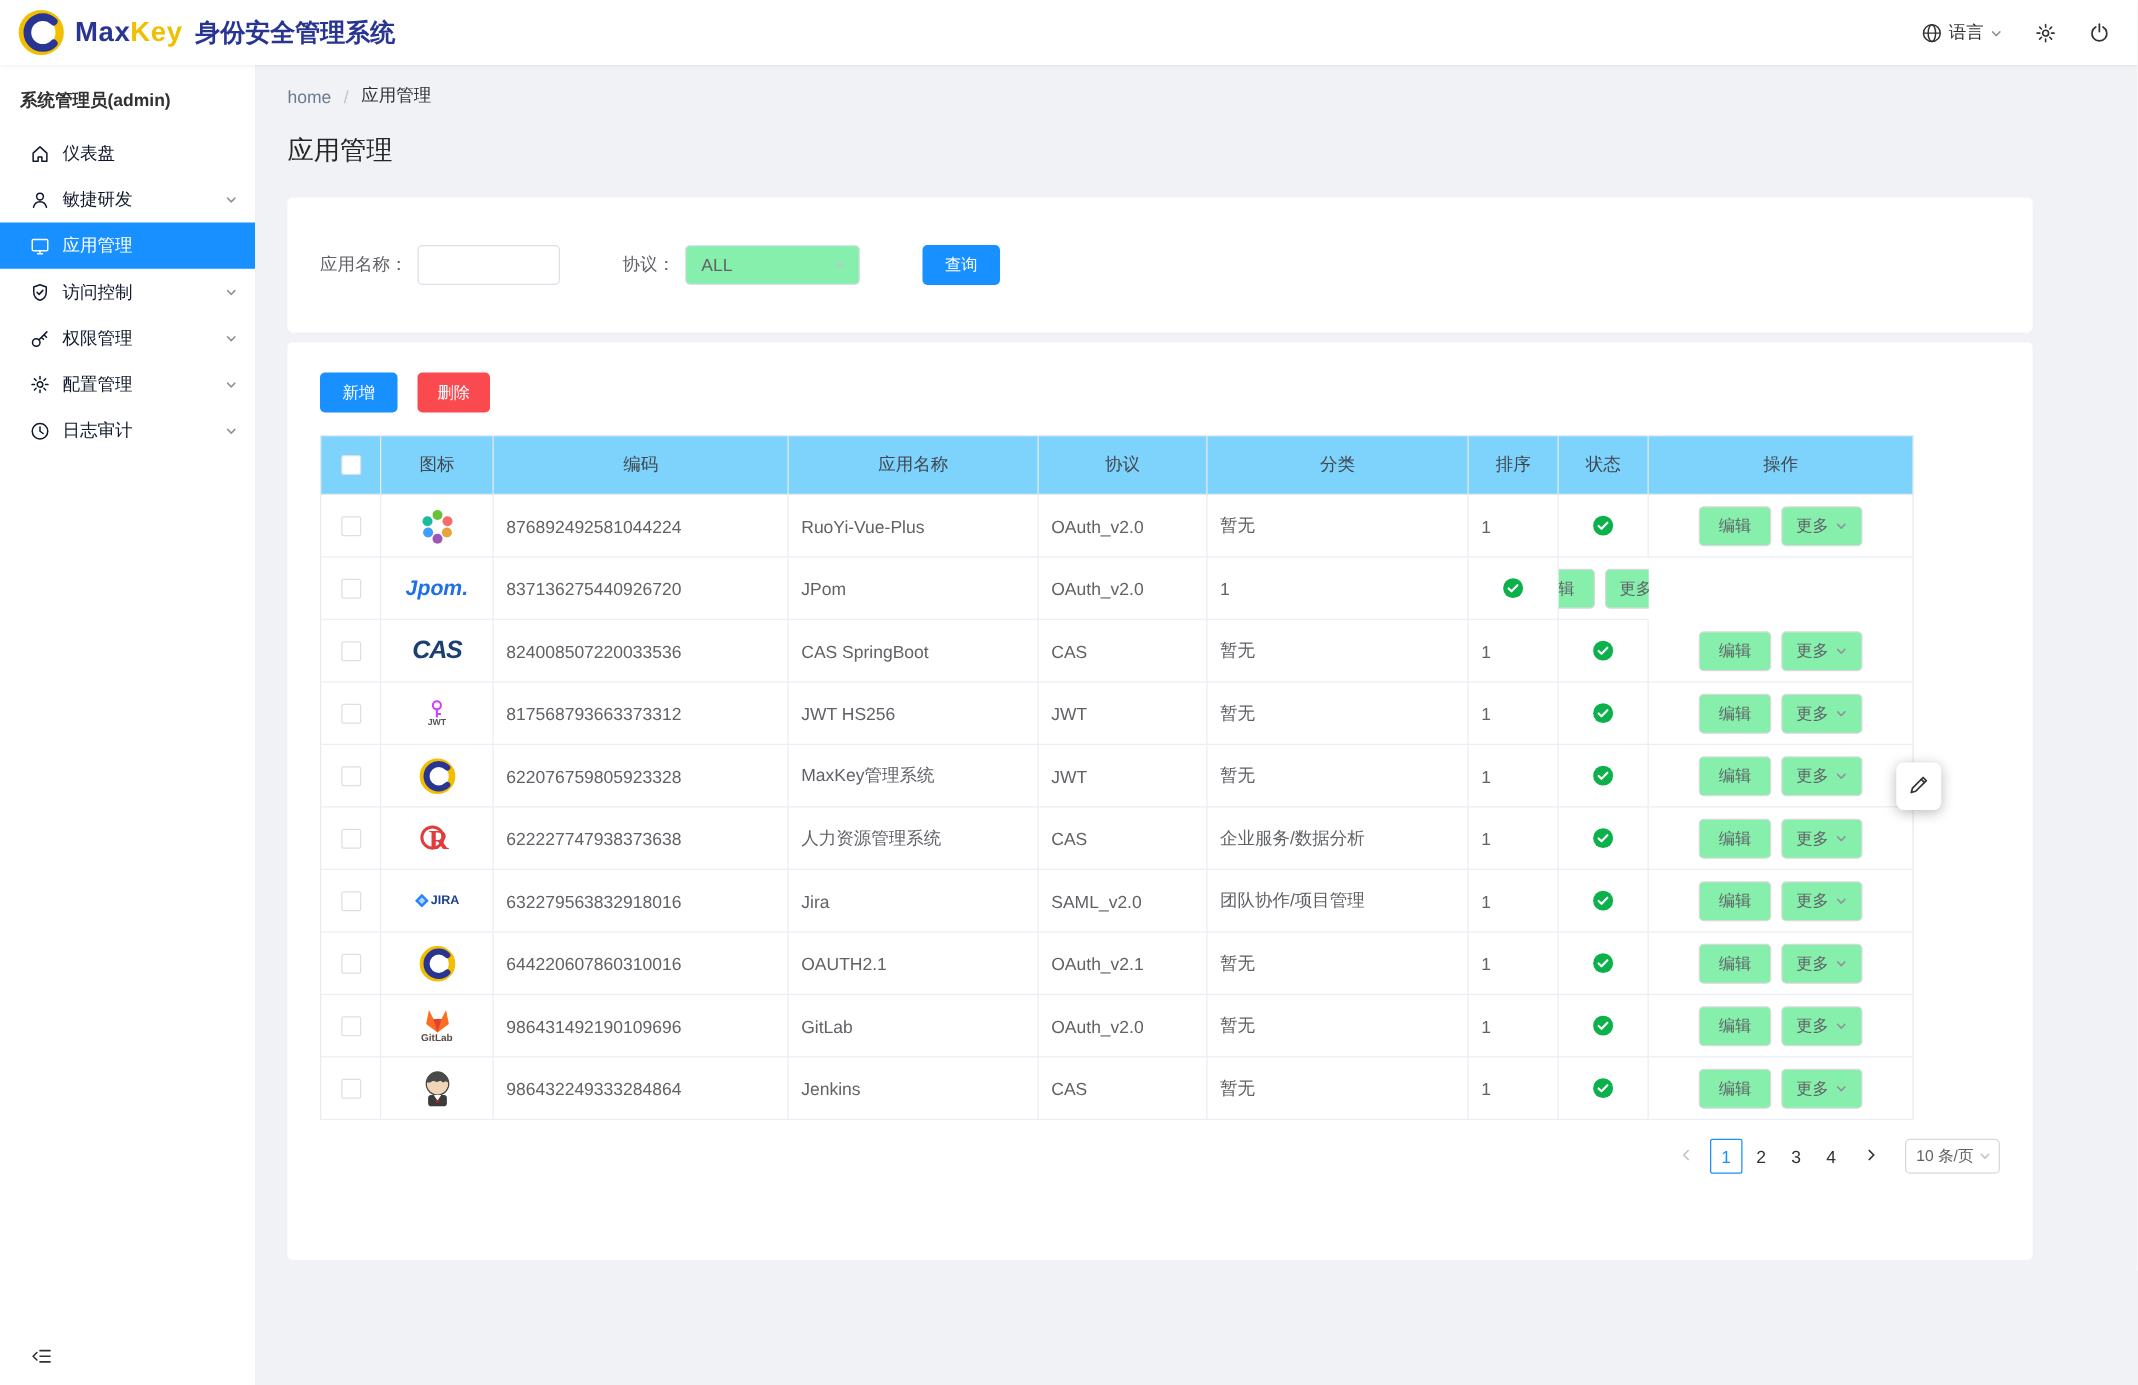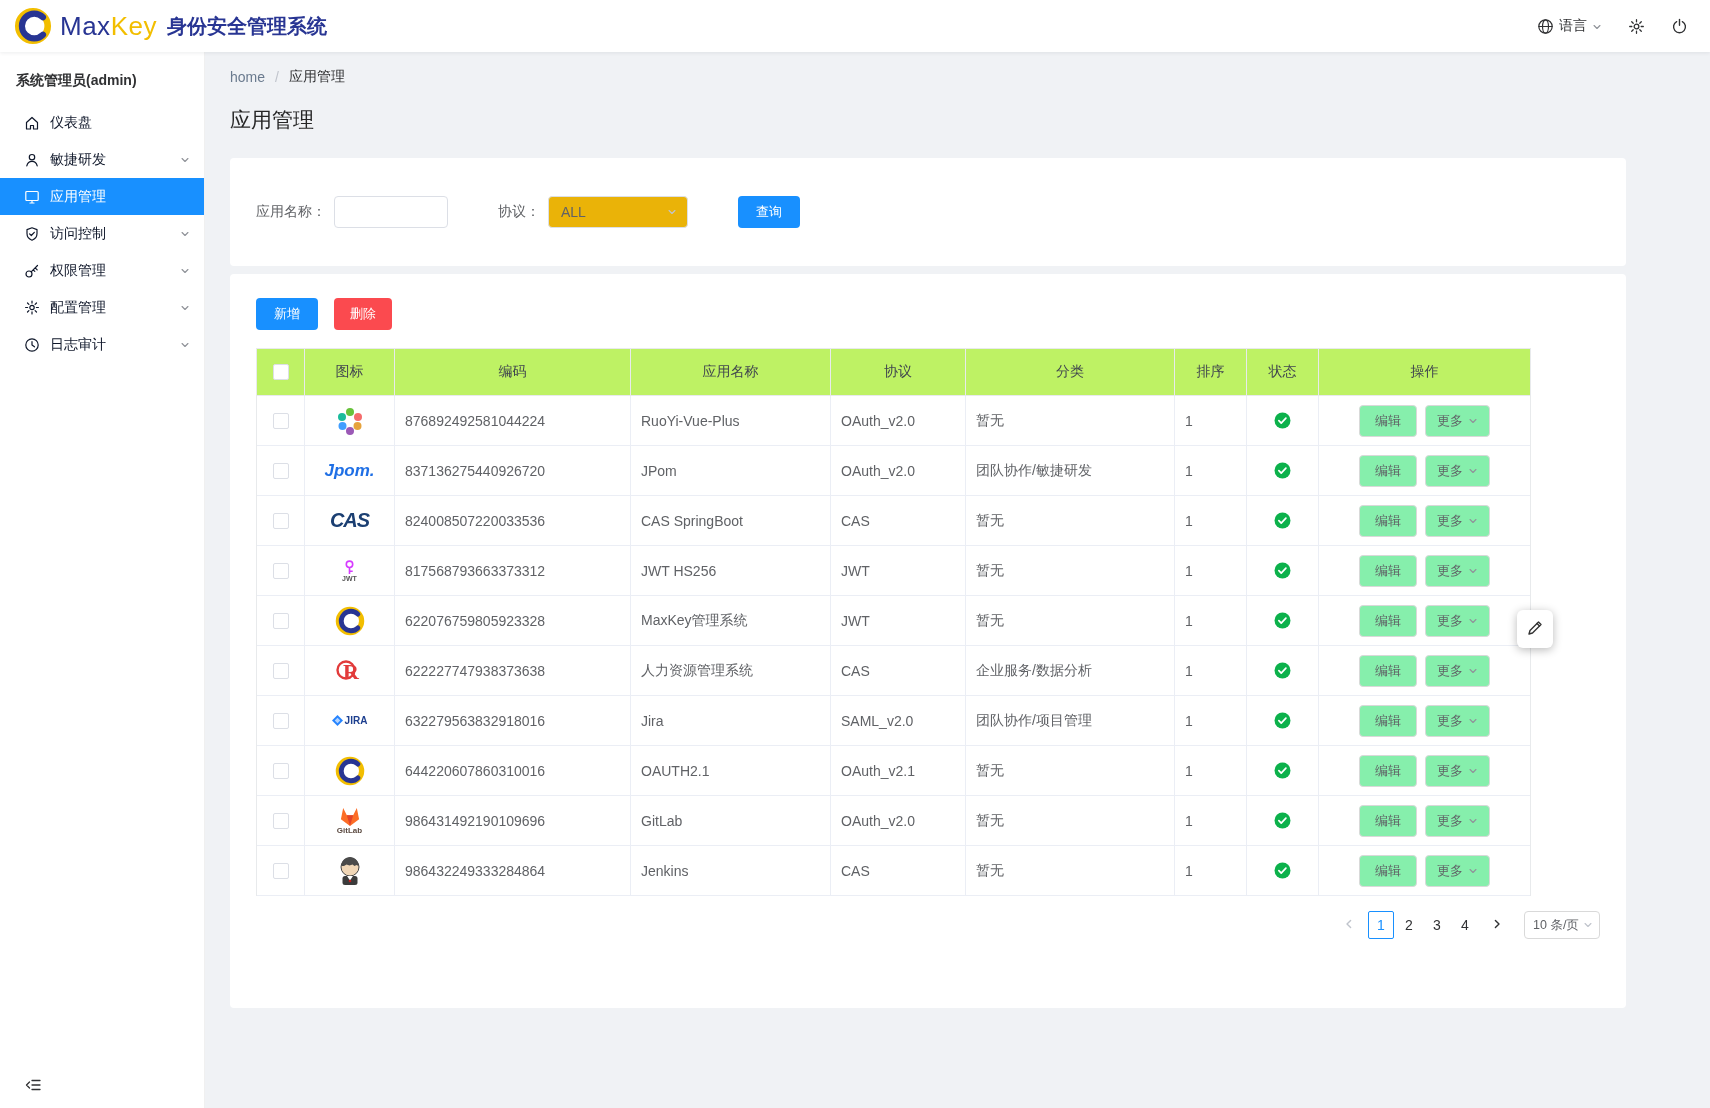--- a/index.html
+++ b/index.html
@@ -16,21 +16,21 @@
   }
 
   
   .app-header {
     position: absolute; top:0; left:0; right:0; height:52px;
     background:#fff; display:flex; align-items:center; justify-content:space-between;
     padding: 0 22px 0 14px; box-shadow: 0 1px 4px rgba(0,21,41,.08); z-index: 20;
   }
   .brand { display:flex; align-items:center; gap:8px; cursor:pointer; }
   .brand-logo { display:flex; }
-  .brand-text { font-size:26px; font-weight:normal; letter-spacing:.5px; }
+  .brand-text { font-size:22px; font-weight:bold; letter-spacing:.5px; }
   .brand-max { color: var(--brand-blue); }
   .brand-key { color: var(--brand-yellow); }
   .brand-subtitle { font-size:20px; font-weight:bold; color: var(--brand-blue); margin-left:2px; }
   .header-right { display:flex; align-items:center; gap:26px; color:#303133; }
   .lang-switch { display:flex; align-items:center; gap:5px; cursor:pointer; }
   .lang-switch .chev { color:#909399; margin-top:2px; }
   .hdr-icon { display:flex; align-items:center; cursor:pointer; color:#303133; }
 
   
   .sidebar {
@@ -59,39 +59,39 @@
 
   .card { background:#fff; border-radius:4px; }
   .filter-card { margin-top:24px; height:108px; display:flex; align-items:center; padding:0 26px; }
   .filter-label { color:#606266; font-size:14px; margin-right:8px; }
   .text-input {
     width:114px; height:32px; border:1px solid #dcdfe6; border-radius:4px;
     padding:0 10px; font-size:14px; color:#606266; outline:none; background:#fff;
   }
   .spacer-50 { width:50px; }
   .select-box {
-    width:140px; height:32px; border:1px solid #dcdfe6; border-radius:4px; background:#eab308;
+    width:140px; height:32px; border:1px solid #dcdfe6; border-radius:4px; background:#86efac;
     display:flex; align-items:center; justify-content:space-between; padding:0 10px 0 12px;
     color:#606266; cursor:pointer;
   }
   .select-box .chev { color:#c0c4cc; display:flex; }
   .btn { font-size:13px; border-radius:4px; cursor:pointer; border:none; font-family:inherit; }
   .btn-primary { background:var(--primary); color:#fff; height:32px; padding:0 18px; }
   .btn-danger  { background:var(--danger);  color:#fff; height:32px; padding:0 16px; }
 
   .table-card { margin-top:8px; min-height:734px; padding:24px 26px; }
   .toolbar { display:flex; gap:16px; }
 
   
   .app-table { margin-top:18px; border:1px solid #e8eaec; border-bottom:none; width:1275px; }
   .tr, .thead-row {
     display:grid;
     grid-template-columns: 48px 90px 236px 200px 135px 209px 72px 72px 211px;
   }
-  .thead-row { background:#bef264; }
+  .thead-row { background:#7dd3fc; }
   .th {
     height:47px; display:flex; align-items:center; justify-content:center;
     font-size:14px; font-weight:500; color:#41464f;
     border-right:1px solid #e8eaec; border-bottom:1px solid #e8eaec;
   }
   .th:last-child { border-right:none; }
   .td {
     height:50px; display:flex; align-items:center; font-size:14px; color:#606266;
     border-right:1px solid #ebeef5; border-bottom:1px solid #ebeef5;
     padding:0 10px; overflow:hidden; white-space:nowrap;
@@ -382,21 +382,20 @@
           <div class="tr">
     <div class="td c-center">
       <span class="checkbox"></span>
     </div>
     <div class="td logo-cell">
               <span style="color:#1f6fe5;font-weight:bold;font-style:italic;font-size:17px;">Jpom.</span>
             </div>
     <div class="td">837136275440926720</div>
     <div class="td">JPom</div>
     <div class="td">OAuth_v2.0</div>
-    <div class="td">团队协作/敏捷研发</div>
     <div class="td">1</div>
     <div class="td c-center">
       <span class="status-ok">
                 <svg width="17" height="17" viewBox="0 0 16 16">
                   <circle cx="8" cy="8" r="7.5" fill="#0cb14b"></circle>
                   <path d="m4.6 8.2 2.2 2.2 4.4-4.6" fill="none" stroke="#fff" stroke-width="1.6" stroke-linecap="round" stroke-linejoin="round"></path>
                 </svg>
               </span>
     </div>
     <div class="td actions">

